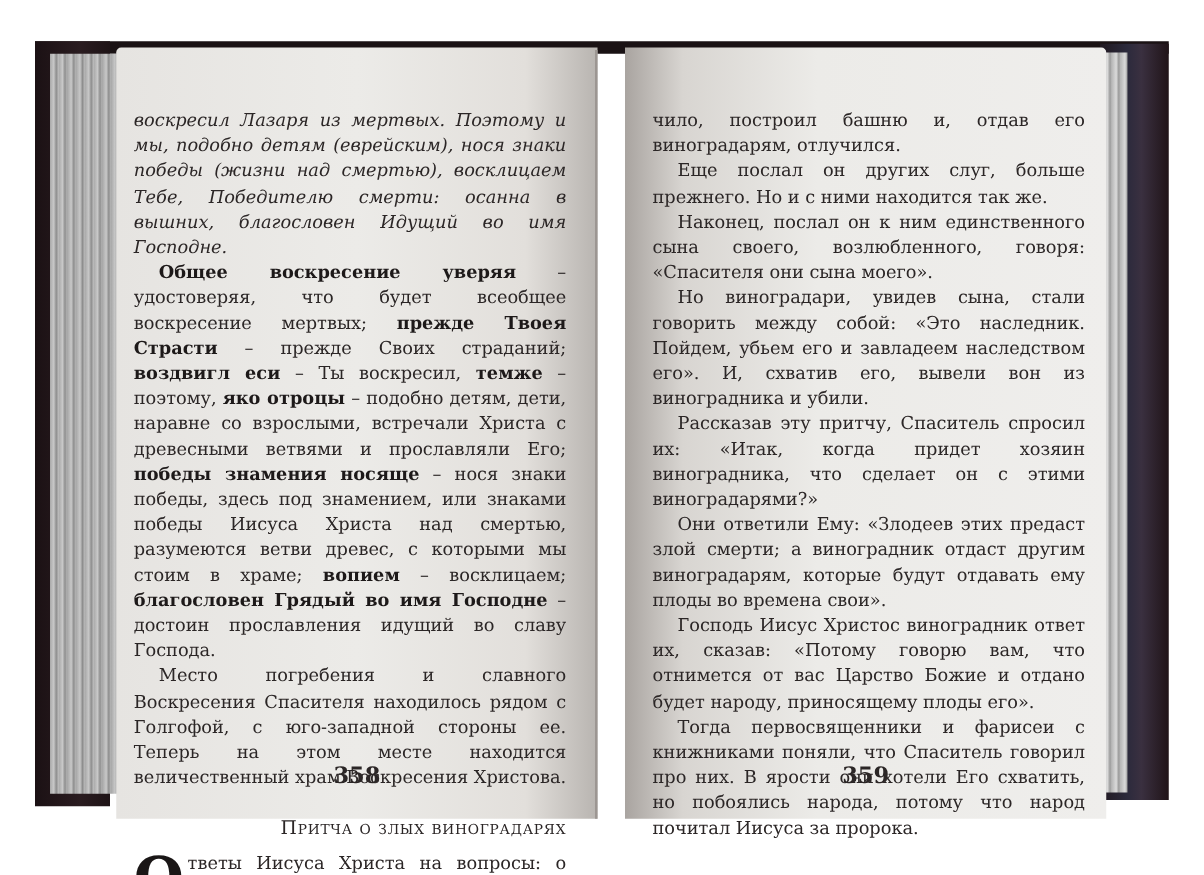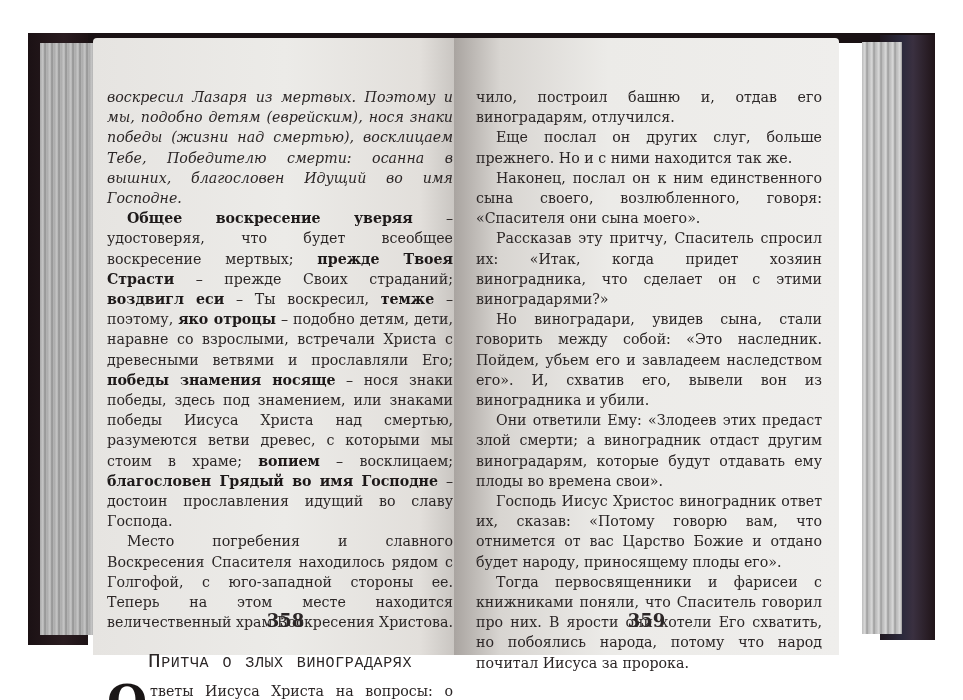--- a/index.html
+++ b/index.html
@@ -31,38 +31,38 @@
   .page {
     position:absolute; top:38px; height:617px; background:#ebe9e6;
     color:#2b2626;
   }
   .page-left {
     left:93px; width:385px;
     background:linear-gradient(90deg,#e6e4e1 0%,#ecebe8 50%,#e2dfdb 85%,#b8b4b0 100%);
     border-radius:4px 0 0 0;
   }
   .page-right {
-    left:454px; width:385px;
+    left:500px; width:385px;
     background:linear-gradient(90deg,#a9a4a0 0%,#d8d5d1 12%,#ecebe8 40%,#efeeec 100%);
     border-radius:0 4px 0 0;
   }
   .spine-line { position:absolute; left:476px; top:40px; width:2px; height:615px; background:#9c9692; }
   .text {
     position:absolute; top:49px; width:346px;
     font-size:14.2px; line-height:20.2px; text-align:justify;
   }
   .page-left .text { left:14px; }
   .page-right .text { left:22px; }
   .text p { margin:0; text-indent:0; }
   .text p.ind { text-indent:20px; }
   .text p.it { font-style:italic; }
   .text b { font-weight:bold; color:#1d1919; }
   .heading {
-    text-align:center; font-variant:small-caps; letter-spacing:0.6px;
-    font-size:21px; margin:20px 0 8px 0;font-family:Liberation Mono, monospace;
+    text-align:right; font-variant:small-caps; letter-spacing:0.6px;
+    font-size:15px; margin:20px 0 8px 0;
   }
   .dropcap {
     float:left; font-size:46px; line-height:38px; margin:2px 3px 0 0; font-weight:bold; color:#1a1616;
   }
   .page-num {
     position:absolute; bottom:24px; left:0; width:100%; text-align:center; font-size:18px;font-weight:bold;
   }
 </style>
 </head>
 <body>
@@ -90,22 +90,22 @@
   </div>
 
   <div class="spine-line"></div>
 
   <div class="page page-right">
     <div class="text">
       <div>
           <p>чило, построил башню и, отдав его виноградарям, отлучился.</p>
           <p class="ind">Еще послал он других слуг, больше прежнего. Но и с ними находится так же.</p>
           <p class="ind">Наконец, послал он к ним единственного сына своего, возлюбленного, говоря: «Спасителя они сына моего».</p>
+          <p class="ind">Но виноградари, увидев сына, стали говорить между собой: «Это наследник. Пойдем, убьем его и завладеем наследством его». И, схватив его, вывели вон из виноградника и убили.</p>
           <p class="ind">Рассказав эту притчу, Спаситель спросил их: «Итак, когда придет хозяин виноградника, что сделает он с этими виноградарями?»</p>
-          <p class="ind">Но виноградари, увидев сына, стали говорить между собой: «Это наследник. Пойдем, убьем его и завладеем наследством его». И, схватив его, вывели вон из виноградника и убили.</p>
           <p class="ind">Они ответили Ему: «Злодеев этих предаст злой смерти; а виноградник отдаст другим виноградарям, которые будут отдавать ему плоды во времена свои».</p>
           <p class="ind">Господь Иисус Христос виноградник ответ их, сказав: «Потому говорю вам, что отнимется от вас Царство Божие и отдано будет народу, приносящему плоды его».</p>
           <p class="ind">Тогда первосвященники и фарисеи с книжниками поняли, что Спаситель говорил про них. В ярости они хотели Его схватить, но побоялись народа, потому что народ почитал Иисуса за пророка.</p>
         </div>
     </div>
     <div class="page-num">359</div>
   </div>
 </div>
 
 </body></html>

